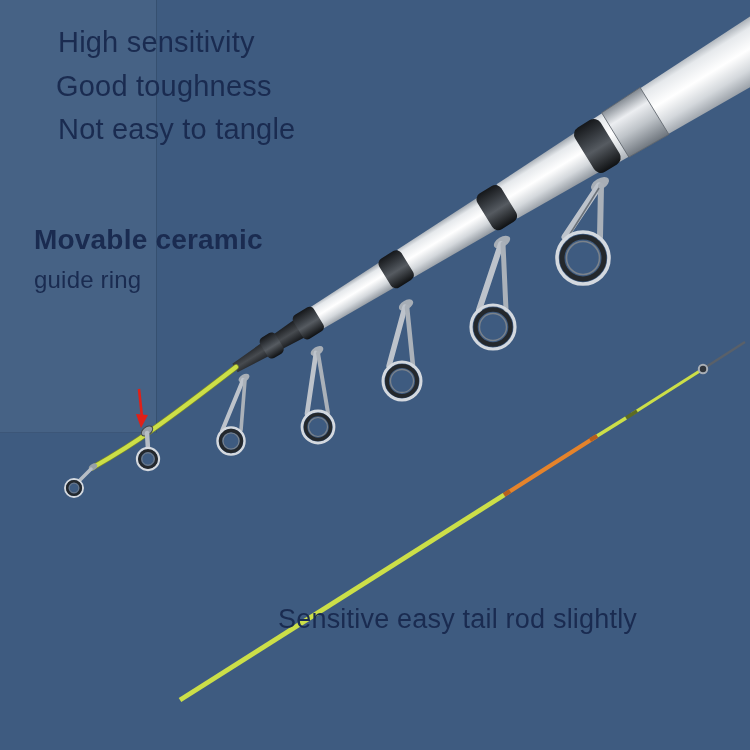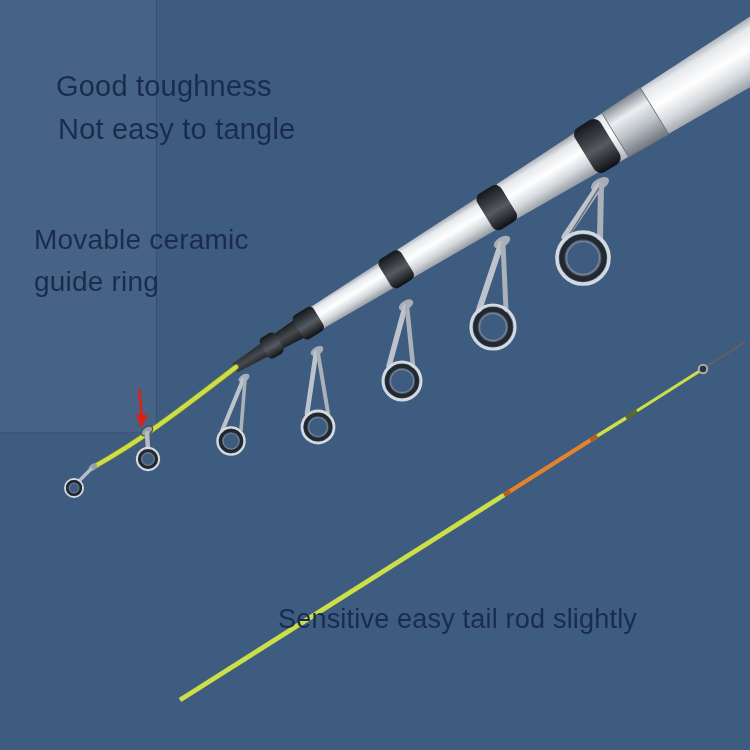--- a/index.html
+++ b/index.html
@@ -15,22 +15,22 @@
     border-bottom:1px solid rgba(16,35,60,0.18);
   }
   .artwork{position:absolute;left:0;top:0;}
   .label{
     position:absolute;color:var(--text,#1a2b50);
     white-space:nowrap;letter-spacing:0.2px;
   }
   .l1{left:58px;top:26px;font-size:29px;}
   .l2{left:56px;top:70px;font-size:29px;}
   .l3{left:58px;top:113px;font-size:29px;}
-  .g1{left:34px;top:224px;font-size:28px;}
-  .g2{left:34px;top:266px;font-size:28px;text-align:center;}
+  .g1{left:34px;top:224px;font-size:28px;font-weight:bold;}
+  .g2{left:34px;top:266px;font-size:24px;text-align:center;}
   .bottom{left:278px;top:604px;font-size:27px;}
 </style>
 </head>
 <body>
 
 <div class="stage">
 
   <div class="bg-panel"></div>
 
   <svg class="artwork" width="750" height="750" viewBox="0 0 750 750">
@@ -158,19 +158,20 @@
       <circle cx="74" cy="488" r="6.8" fill="none" stroke="#24282c" stroke-width="2.6"></circle>
       <circle cx="74" cy="488" r="4.8" fill="none" stroke="#7a828b" stroke-width="0.8"></circle>
     </g>
 
     <g>
       <path d="M139 389 L142 417" stroke="var(--arrow,#e02018)" stroke-width="2.6" fill="none"></path>
       <polygon points="136,414 148,415 141,428" fill="var(--arrow,#e02018)"></polygon>
     </g>
   </svg>
 
+  <div class="label l1">High sensitivity</div>
   <div class="label l2">Good toughness</div>
   <div class="label l3">Not easy to tangle</div>
   <div class="label g1">Movable ceramic</div>
   <div class="label g2">guide ring</div>
   <div class="label bottom">Sensitive easy tail rod slightly</div>
 
 </div>
 
 </body></html>

